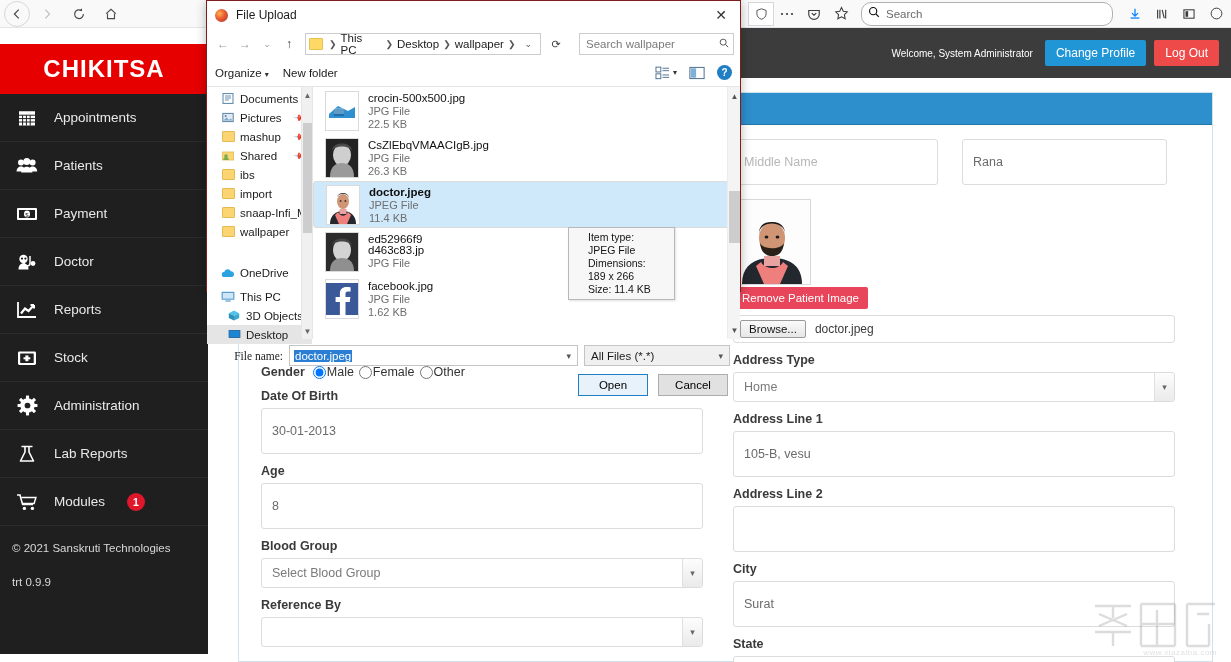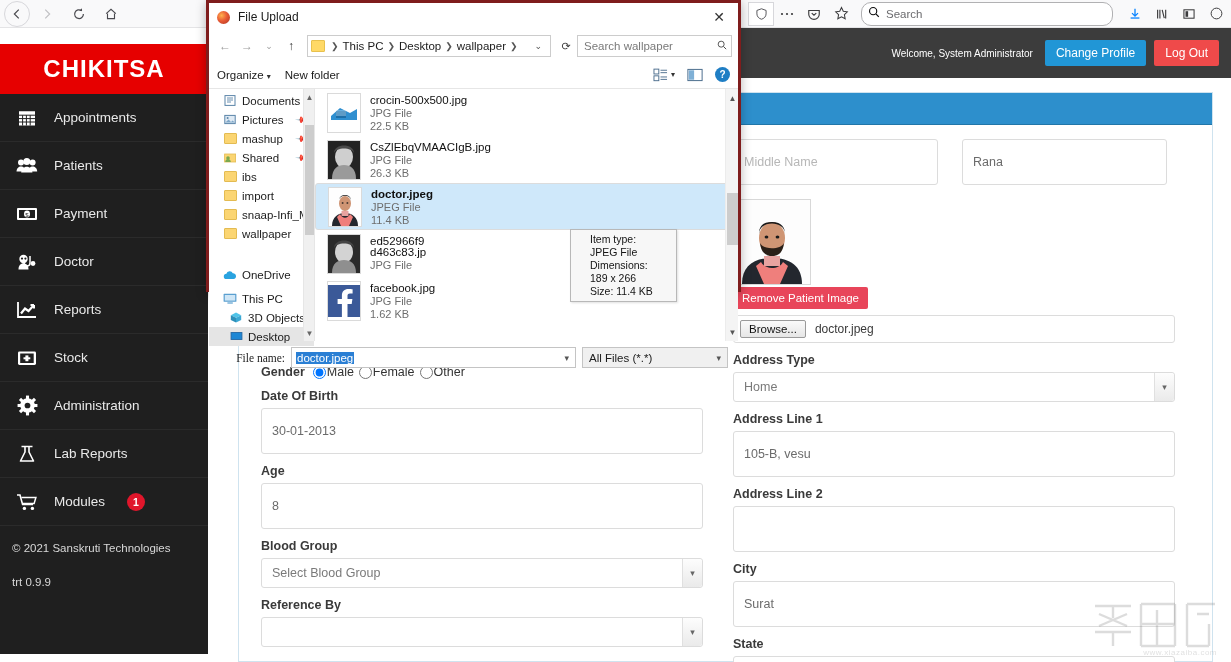--- a/index.html
+++ b/index.html
@@ -171,21 +171,21 @@
     opacity: 0.30; pointer-events: none;
   }
   .wm-txt {
     position: absolute; bottom: -1px; right: 2px; font-size: 8px; color: #9a9a9a;
     letter-spacing: 0.5px;
   }
 
   
   .dialog {
     position: absolute; left: 206px; top: 0; width: 535px; height: 292px;
-    background: #ffffff; border: 3px solid #7f1d1d;
+    background: #ffffff; border: 1px solid #7f1d1d;
     box-shadow: 0 2px 10px rgba(0,0,0,.28);
     font-size: 12px; color: #1b1b1b;
   }
   .dlg-title {
     height: 28px; display: flex; align-items: center; padding: 0 4px 0 8px; gap: 8px;
     background: #fff;
   }
   .dlg-title .ff-logo {
     width: 13px; height: 13px; border-radius: 50%;
     background: radial-gradient(circle at 35% 35%, #ffb14d 0%, #e85a35 45%, #a8321f 100%);
@@ -205,21 +205,21 @@
   .crumb-ico {
     width: 14px; height: 12px; background: #ffd966; border: 1px solid #e8c14e; border-radius: 1px;
     margin-right: 3px;
   }
   .crumb { font-size: 11.5px; color: #1b1b1b; padding: 0 1px; }
   .crumb-sep { color: #555; font-size: 9px; padding: 0 3px; }
   .crumb-v { margin-left: auto; color: #555; font-size: 9px; padding: 0 6px; }
   .nv-refresh { width: 18px; height: 22px; display: flex; align-items: center; justify-content: center; font-size: 11px; color: #333; }
   .dlg-search {
     width: 155px; height: 22px; border: 1px solid #cccccc; background: #fff;
-    display: flex; align-items: center; padding: 0 4px 0 6px;
+    display: flex; align-items: center; padding: 0 4px 0 6px; margin-left: 12px;
   }
   .dlg-search .ph { flex: 1; font-size: 11.5px; color: #7a7a7a; }
   .dlg-search .mg { font-size: 10px; color: #4a4a4a; }
 
   .dlg-tools {
     height: 28px; display: flex; align-items: center; padding: 0 8px; gap: 14px;
     border-bottom: 1px solid #e6e6e6;
   }
   .tool-txt { font-size: 11.5px; color: #1b1b1b; }
   .tool-caret { font-size: 8px; color: #333; margin-left: 3px; }
@@ -899,16 +899,20 @@
         <span class="fn-label">File name:</span>
         <div class="fn-input">
           <span class="fn-val">doctor.jpeg</span>
           <span class="fn-caret">▾</span>
         </div>
         <div class="ftype">
           <span>All Files (*.*)</span>
           <span class="c">▾</span>
         </div>
       </div>
+      <div class="btn-row">
+        <button class="dlg-btn primary">Open</button>
+        <button class="dlg-btn">Cancel</button>
+      </div>
     </div>
   </div>
 
 </div>
 
 </body></html>

